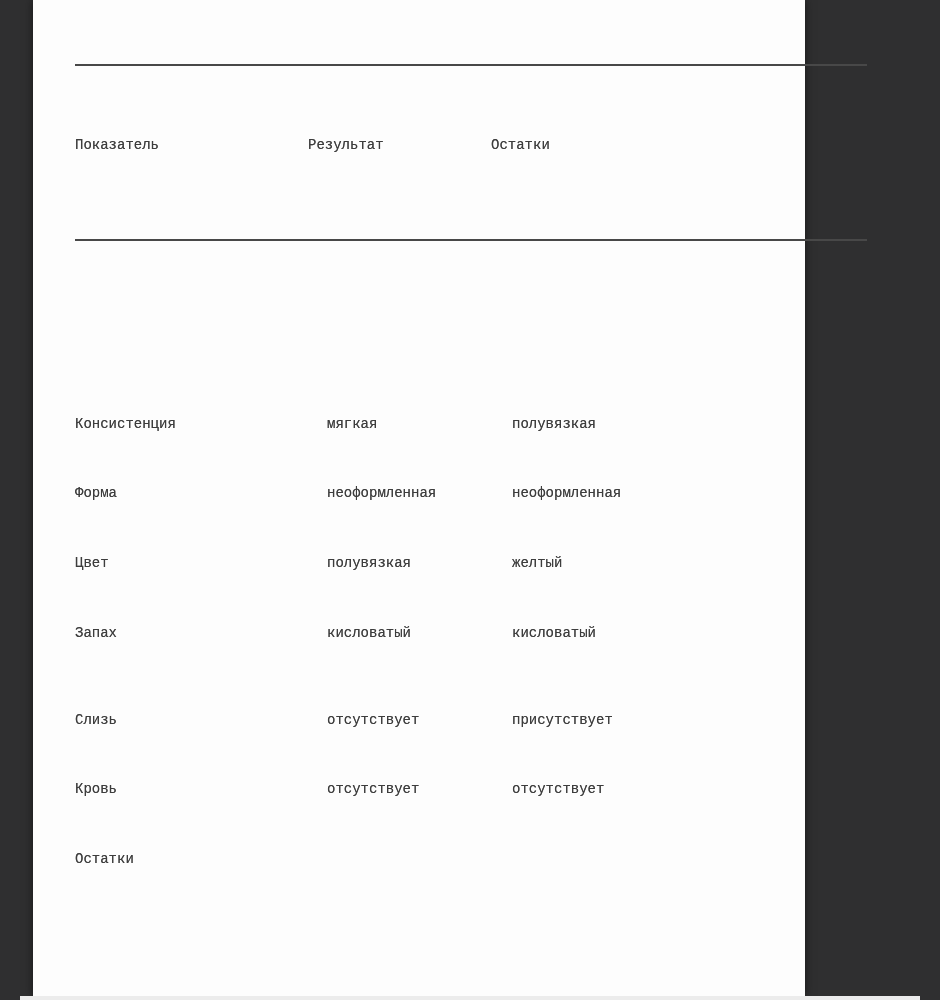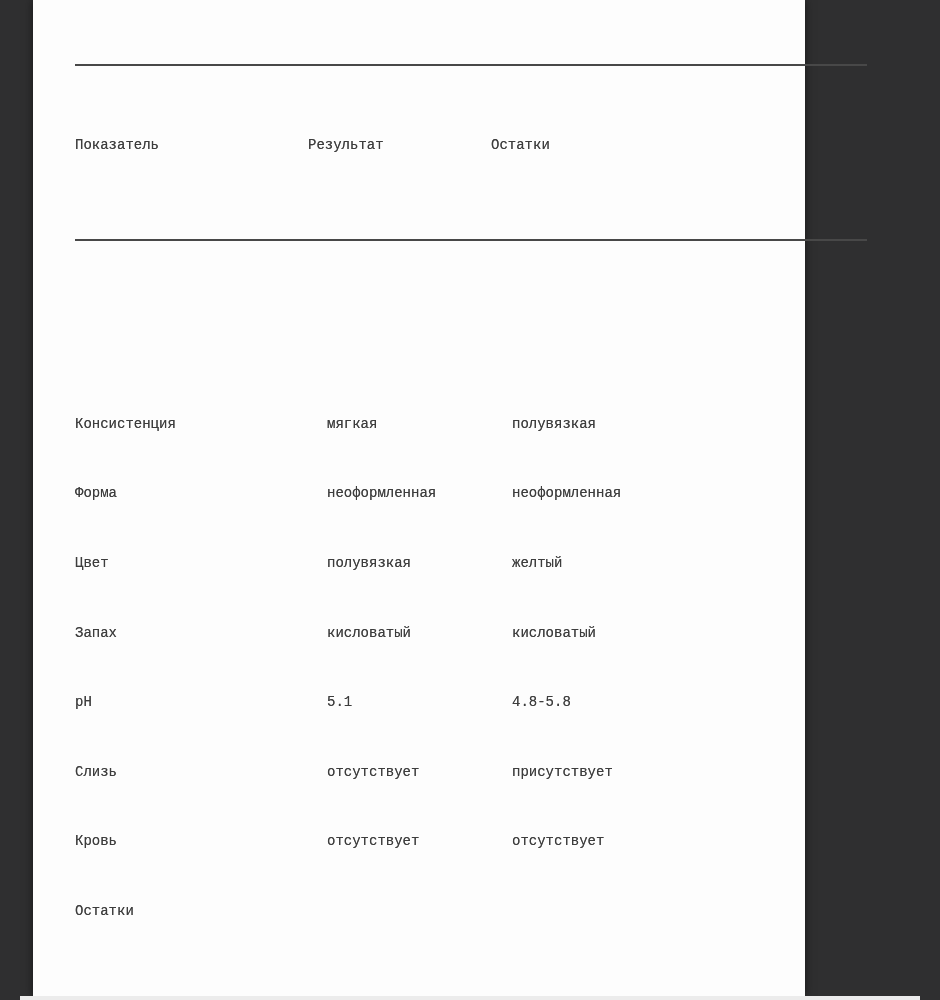--- a/index.html
+++ b/index.html
@@ -101,26 +101,20 @@
     <span class="row-value">желтый</span>
   </div>
 
   <div class="row">
     <span class="row-label">Запах</span>
     <span class="row-flag"></span>
     <span class="row-result">кисловатый</span>
     <span class="row-value">кисловатый</span>
   </div>
 
-  <div class="row">
-    <span class="row-label">pH</span>
-    <span class="row-flag"></span>
-    <span class="row-result">5.1</span>
-    <span class="row-value">4.8-5.8</span>
-  </div>
 
   <div class="row">
     <span class="row-label">Слизь</span>
     <span class="row-flag"></span>
     <span class="row-result">отсутствует</span>
     <span class="row-value">присутствует</span>
   </div>
 
   <div class="row">
     <span class="row-label">Кровь</span>

